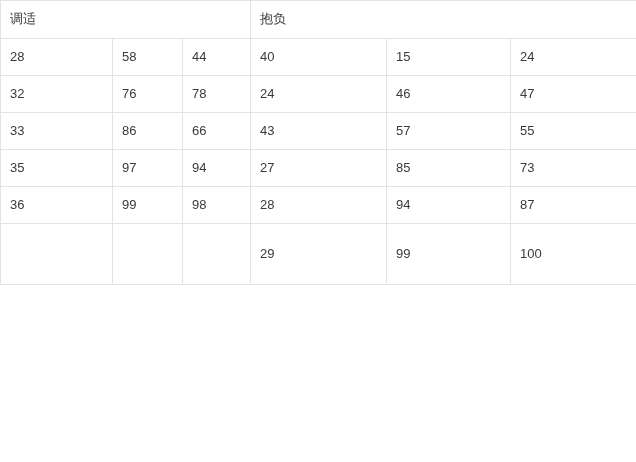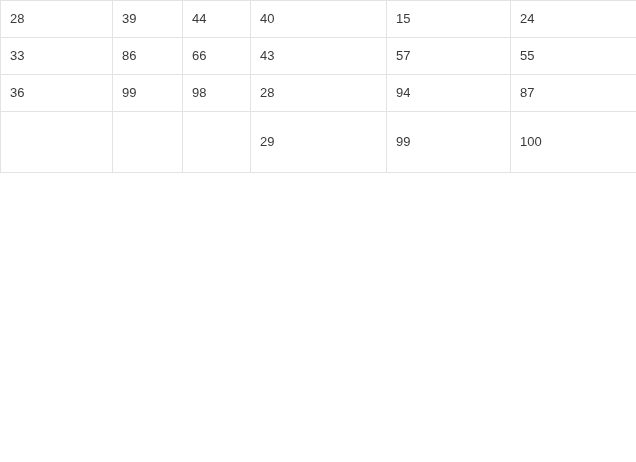--- a/index.html
+++ b/index.html
@@ -70,36 +70,56 @@
   <table class="score-table">
     <colgroup>
       <col class="c1">
         <col class="c2">
         <col class="c3">
         <col class="c4">
         <col class="c5">
         <col class="c6">
     </colgroup>
     <tbody>
+      <tr class="group-row">
+        <td colspan="3">调适</td>
+        <td colspan="3">抱负</td>
+      </tr>
 
       <tr class="data-row">
         <td>28</td>
-        <td>39</td>
+        <td>58</td>
         <td>44</td>
         <td>40</td>
         <td>15</td>
         <td>24</td>
+      </tr>
+      <tr class="data-row">
+        <td>32</td>
+        <td>76</td>
+        <td>78</td>
+        <td>24</td>
+        <td>46</td>
+        <td>47</td>
       </tr>
       <tr class="data-row">
         <td>33</td>
         <td>86</td>
         <td>66</td>
         <td>43</td>
         <td>57</td>
         <td>55</td>
+      </tr>
+      <tr class="data-row">
+        <td>35</td>
+        <td>97</td>
+        <td>94</td>
+        <td>27</td>
+        <td>85</td>
+        <td>73</td>
       </tr>
       <tr class="data-row">
         <td>36</td>
         <td>99</td>
         <td>98</td>
         <td>28</td>
         <td>94</td>
         <td>87</td>
       </tr>
       <tr class="tall-row">

